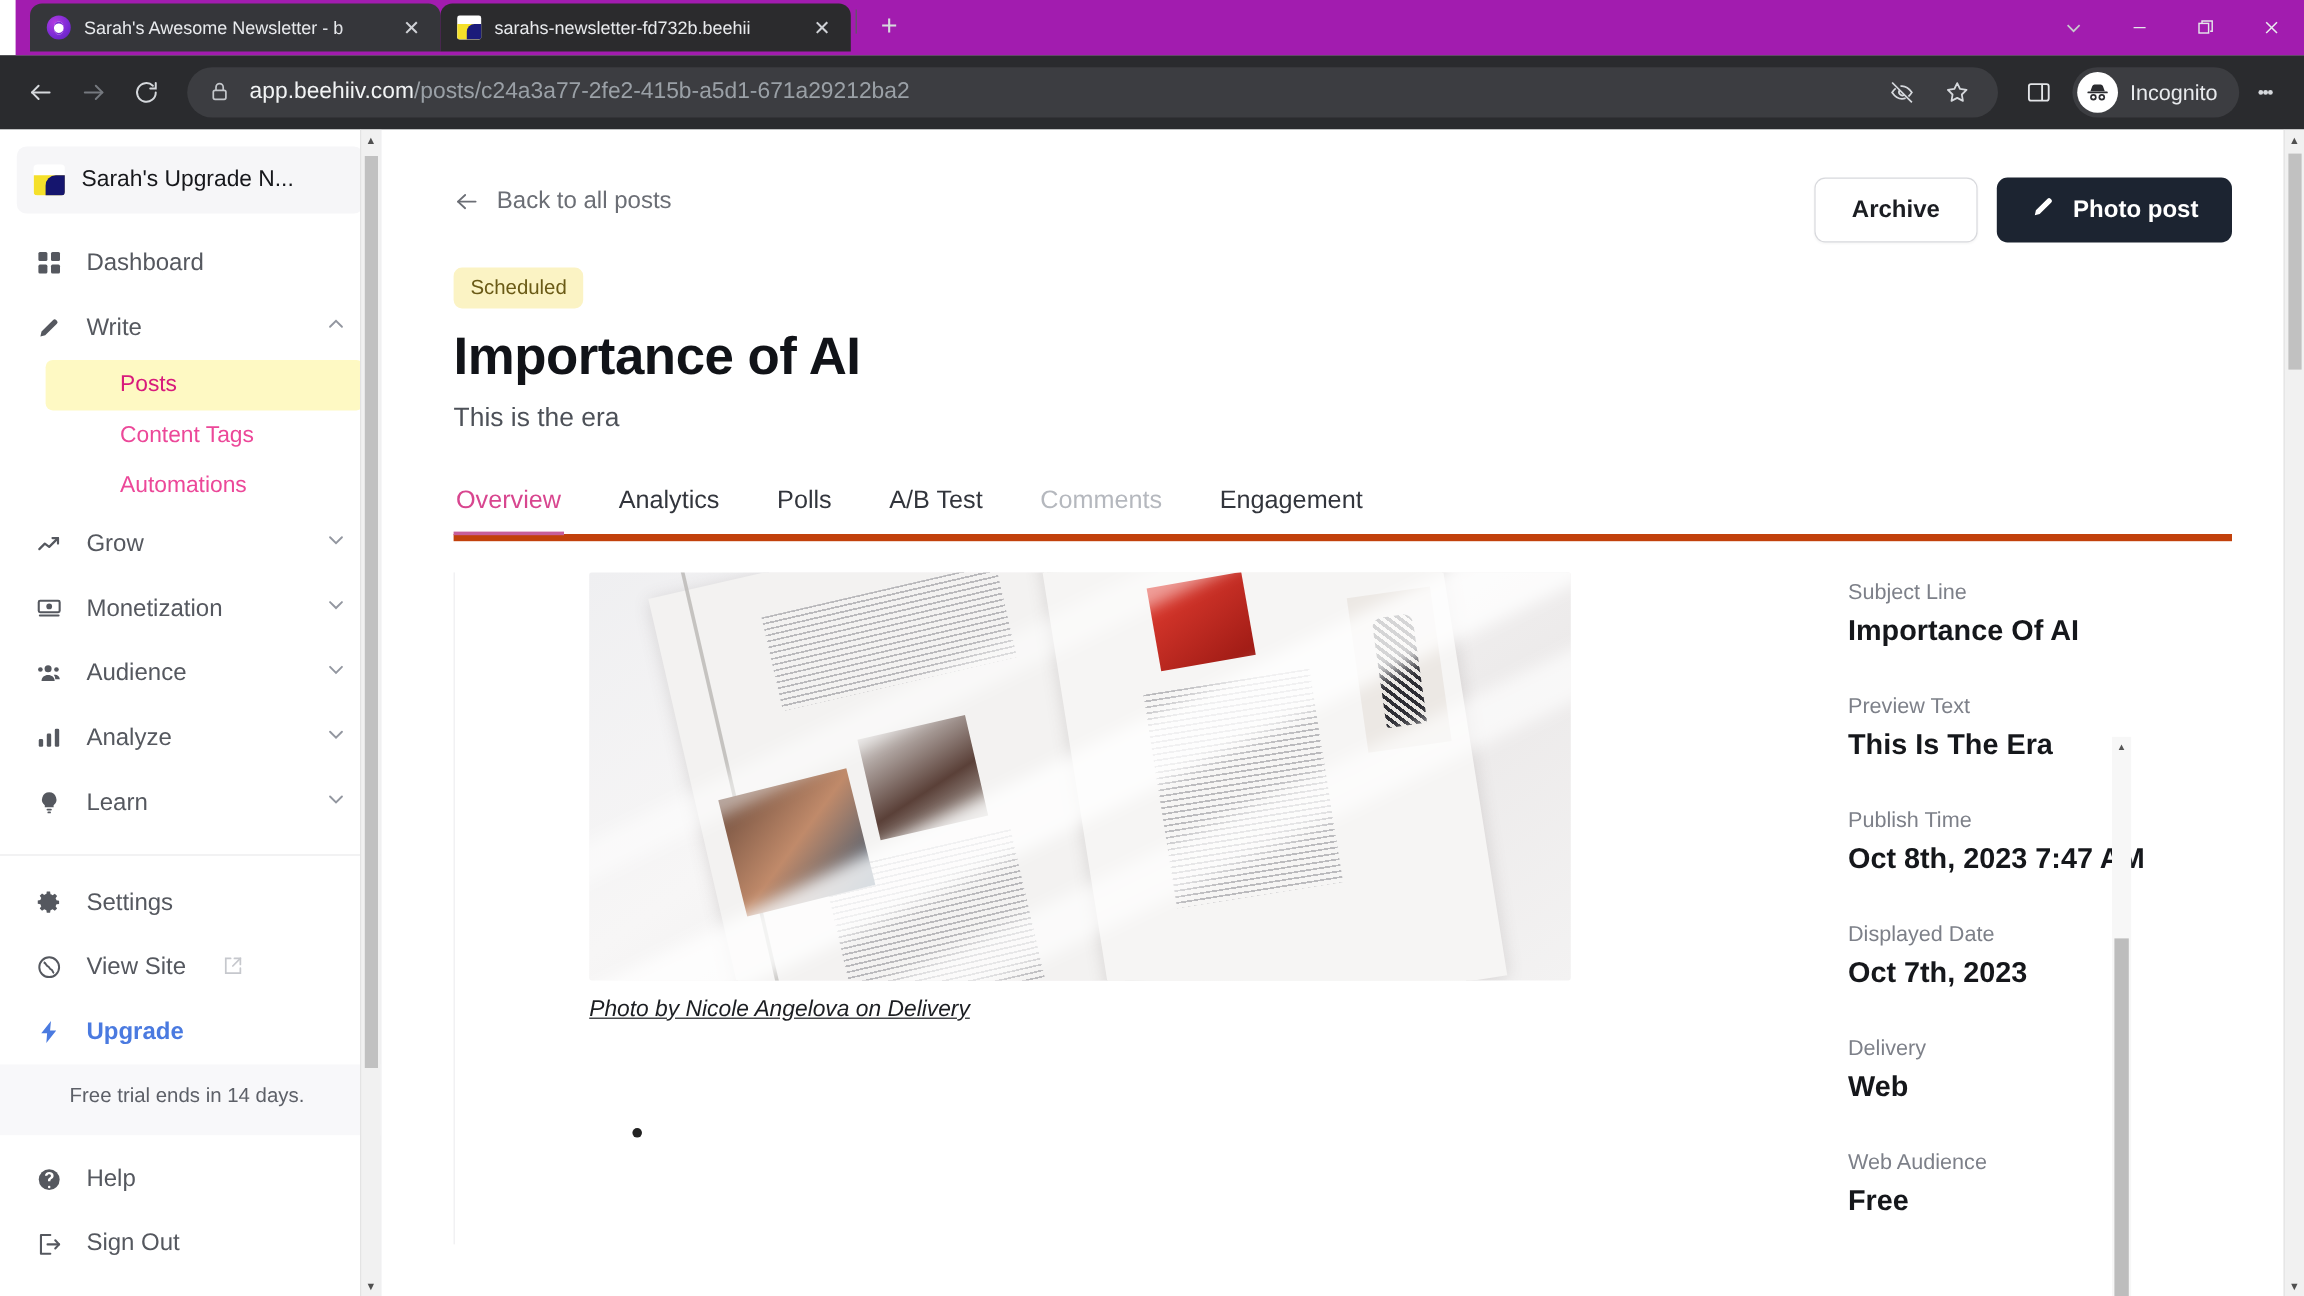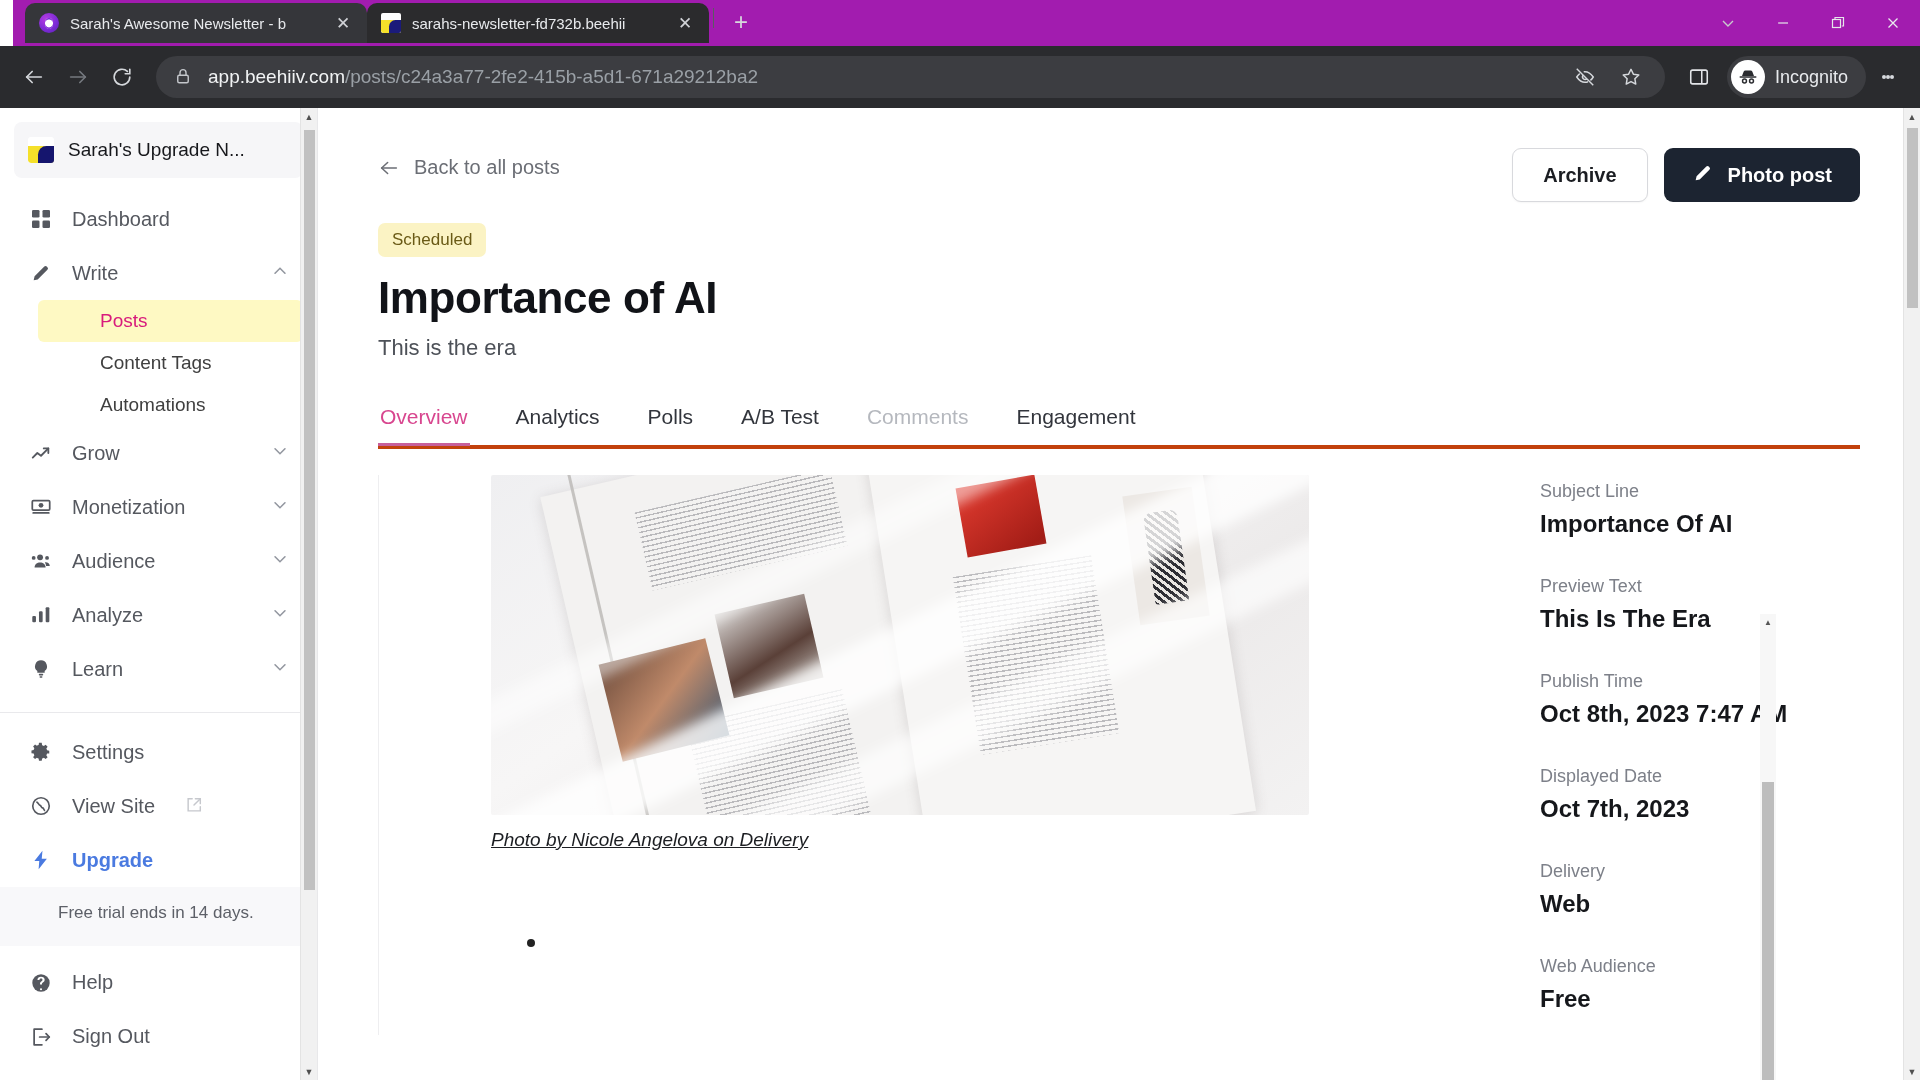--- a/index.html
+++ b/index.html
@@ -140,21 +140,21 @@
   .nav-item {
     height: 54px; display: flex; align-items: center; gap: 18px;
     padding: 0 26px 0 28px; color: #55585f; font-size: 20px;
     position: relative;
   }
   .nav-item .ico { width: 26px; height: 26px; flex: none; display:flex; align-items:center; justify-content:center; color:#55585f;}
   .nav-item .lbl { flex: 1; white-space: nowrap; }
   .nav-item .chev { width: 20px; flex: none; color: #9397a0; }
   .sub-item {
     height: 42px; display: flex; align-items: center;
-    padding-left: 62px; font-size: 19px; color: #404040;
+    padding-left: 62px; font-size: 19px; color: #ec4899;
     margin: 0 14px 0 38px; border-radius: 6px;
   }
   .sub-item.active { background: #fef9c3; color: #d81b7c; }
   .nav-divider { height: 1px; background: #e9e9ec; margin: 16px 0 12px 0; }
   .upgrade { color: #4a7ae0 !important; font-weight: 700; }
   .upgrade .ico { color: #4a7ae0; }
   .trial {
     background: #f8f8fa; padding: 14px 30px 20px 58px;
     font-size: 17px; color: #5d6068; line-height: 1.45;
   }
@@ -192,21 +192,21 @@
   }
 
   .badge {
     display: inline-flex; align-items: center; height: 34px; padding: 0 14px;
     background: #fbf3c4; color: #6a5a16; font-size: 17px; border-radius: 7px;
     margin-top: 44px;
   }
   .post-title { font-size: 44px; font-weight: 700; color: #111318; margin-top: 16px; letter-spacing: -0.4px;}
   .post-sub { font-size: 22px; color: #4d5158; margin-top: 12px; }
 
-  .tabs { display: flex; gap: 44px; margin-top: 44px; border-bottom: 4px solid #c2410c; }
+  .tabs { display: flex; gap: 44px; margin-top: 44px; border-bottom: 6px solid #c2410c; }
   .tabitem {
     font-size: 21px; color: #32353c; padding: 0 2px 16px 2px;
     position: relative; white-space: nowrap;
   }
   .tabitem.active { color: #d8468f; }
   .tabitem.active::after {
     content:""; position:absolute; left:0; right:0; bottom:-1px; height:3px; background:#c75f9b;
   }
   .tabitem.muted { color: #b5b8be; }
 

